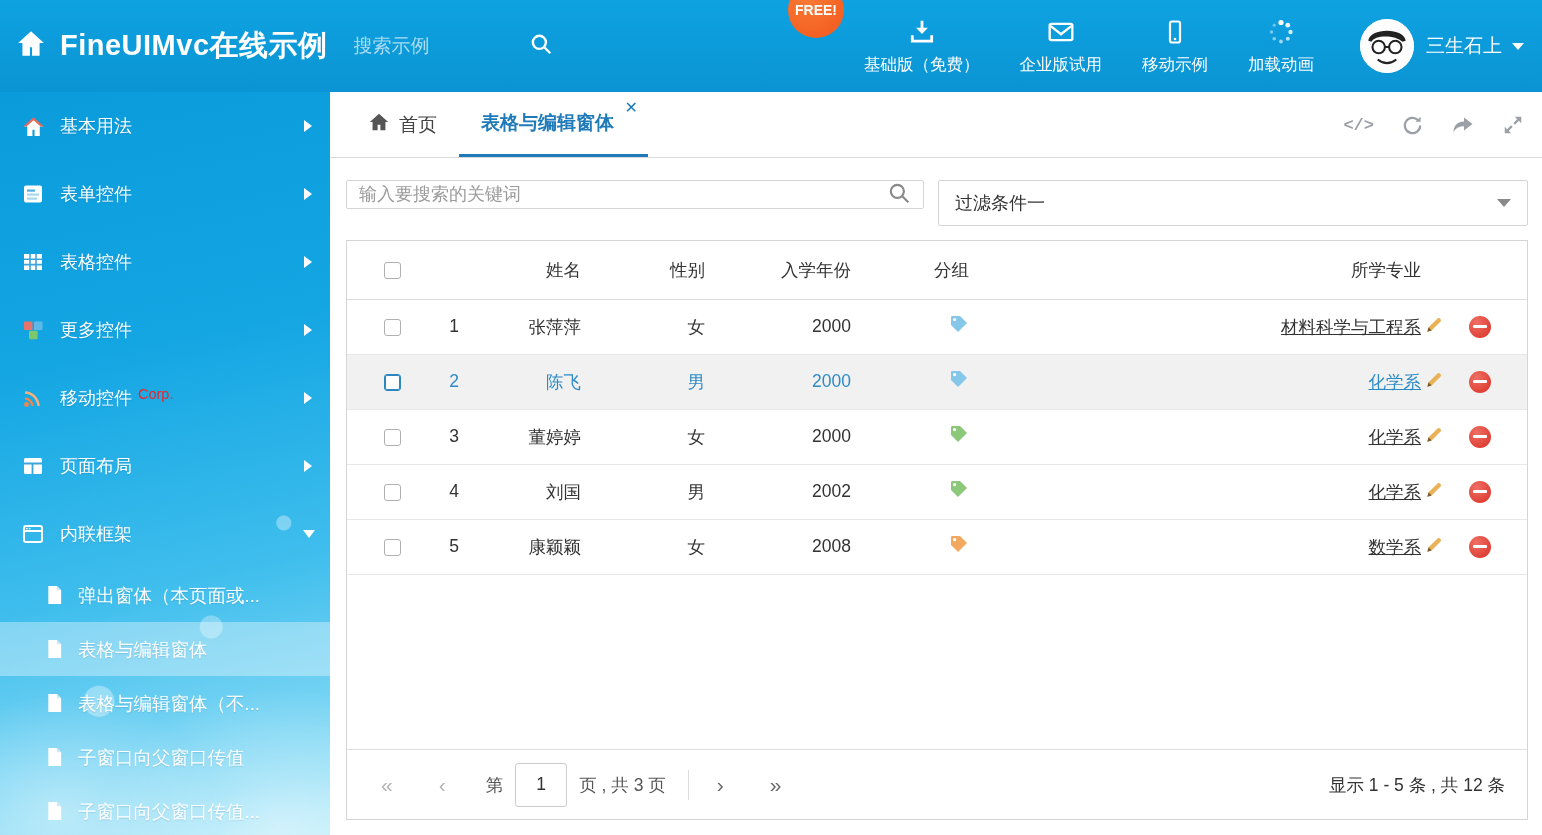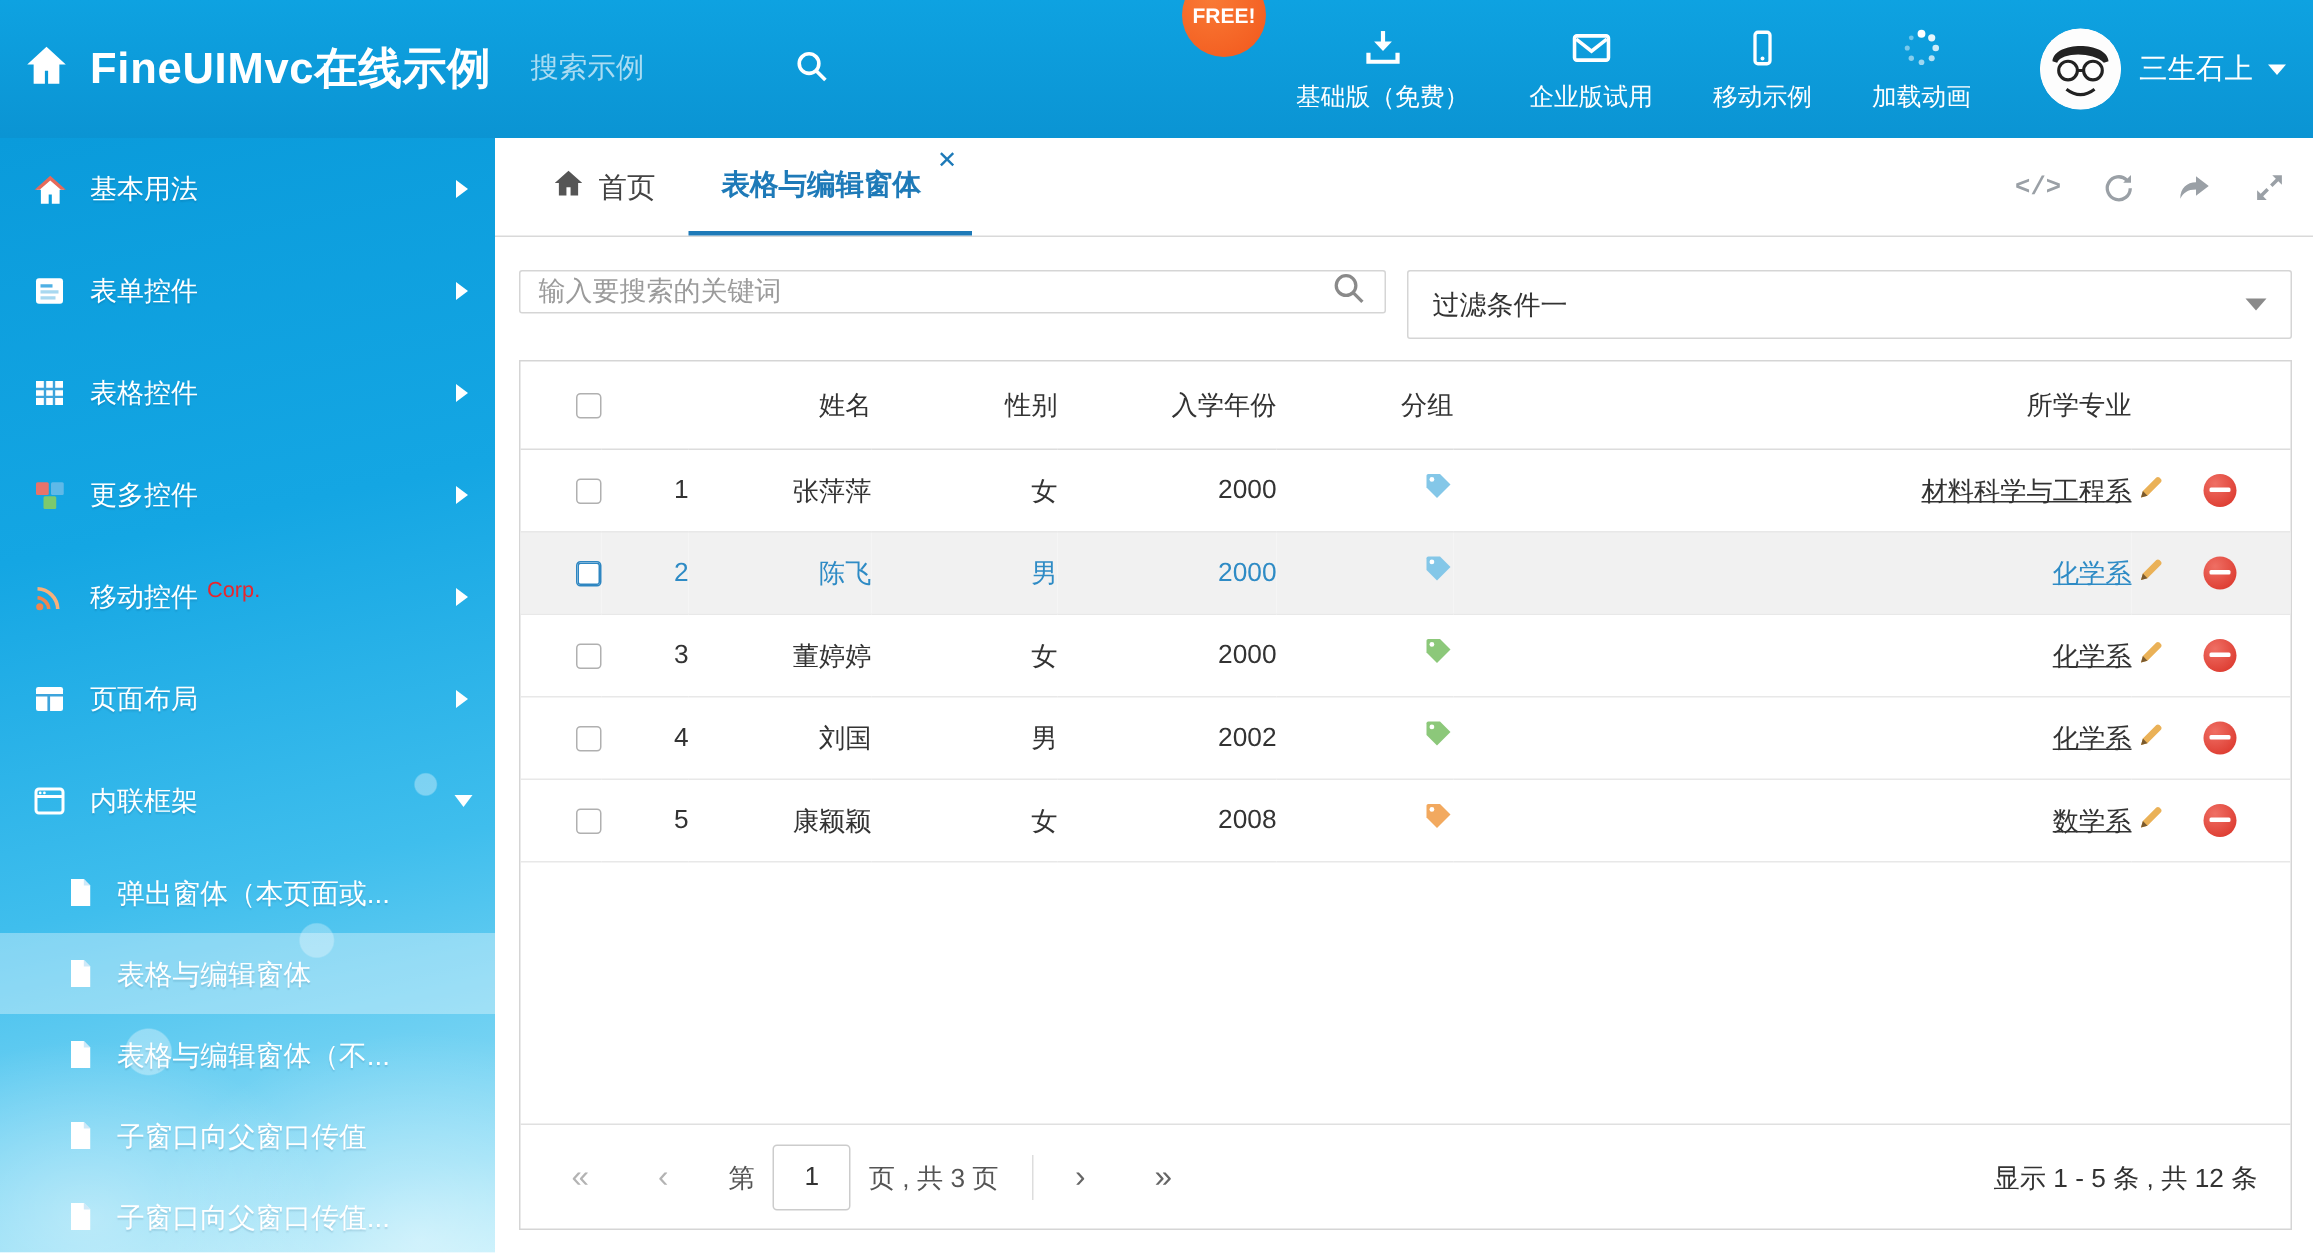--- a/index.html
+++ b/index.html
@@ -48,21 +48,21 @@
     cursor:pointer; position:relative; }
   .side-item .sico { width:26px; height:26px; margin-right:14px; display:flex;
     align-items:center; justify-content:center; }
   .side-label { font-size:18px; text-shadow:0 1px 1px rgba(0,70,110,.18); }
   .side-badge { color:#e8262d; font-size:14.5px; margin-left:6px; margin-top:-8px; }
   .chev-r { position:absolute; right:18px; width:0; height:0; border-top:6px solid transparent;
     border-bottom:6px solid transparent; border-left:8px solid #fff; }
   .chev-d { position:absolute; right:15px; width:0; height:0; border-left:6px solid transparent;
     border-right:6px solid transparent; border-top:8px solid #fff; }
   .side-sub { height:54px; display:flex; align-items:center; padding:0 20px 0 44px;
-    color:#fff; cursor:pointer; }
+    color:#fff; cursor:pointer;text-align:right; }
   .side-sub .fico { width:20px; height:22px; margin-right:14px; }
   .side-sub.active { background:rgba(255,255,255,.35); }
   .sub-label { font-size:18.5px; white-space:nowrap; text-shadow:0 1px 1px rgba(0,70,110,.15); }
 
   
   .main { flex:1; display:flex; flex-direction:column; background:#fff; min-width:0; }
   .tabbar { height:66px; border-bottom:1px solid #d9d9d9; display:flex; align-items:stretch;
     padding-left:16px; position:relative; flex:0 0 66px; }
   .tab { display:flex; align-items:center; gap:9px; padding:12px 22px; font-size:19px;
     color:#444; cursor:pointer; position:relative; }

